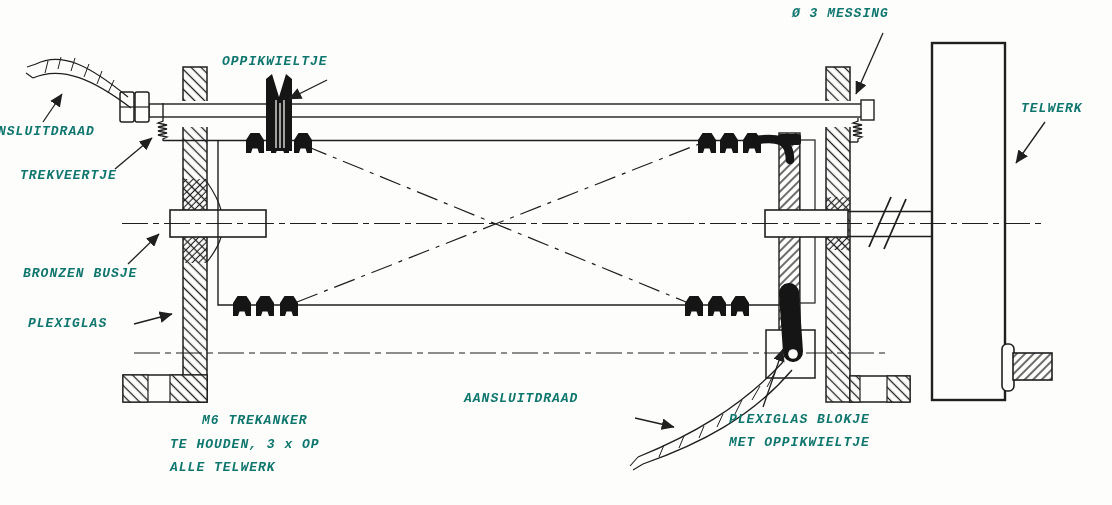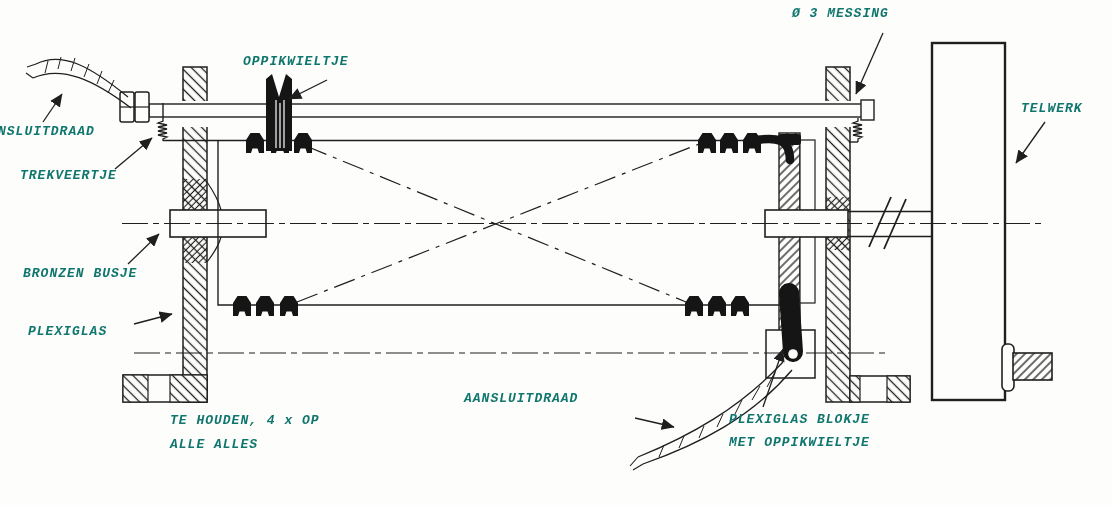--- a/index.html
+++ b/index.html
@@ -182,30 +182,31 @@
         <line x1="128" y1="264" x2="159" y2="234" marker-end="url(#ah)"></line>
         <line x1="134" y1="324" x2="172" y2="314" marker-end="url(#ah)"></line>
         <line x1="635" y1="418" x2="674" y2="427" marker-end="url(#ah)"></line>
         <line x1="763" y1="407" x2="783" y2="349" marker-end="url(#ah)"></line>
       </g>
     </g>
   </svg>
 
   <div class="lbl" style="left:792px;top:7px;">Ø 3 MESSING</div>
   <div class="lbl" style="left:1021px;top:102px;">TELWERK</div>
-  <div class="lbl" style="left:243px;top:55px;">OPPIKWIELTJE</div>
+  <div class="lbl" style="left:222px;top:55px;">OPPIKWIELTJE</div>
   <div class="lbl" style="left:-2px;top:125px;">NSLUITDRAAD</div>
   <div class="lbl" style="left:23px;top:267px;">BRONZEN BUSJE</div>
   <div class="lbl" style="left:20px;top:169px;">TREKVEERTJE</div>
-  <div class="lbl" style="left:28px;top:325px;">PLEXIGLAS</div>
+  <div class="lbl" style="left:28px;top:317px;">PLEXIGLAS</div>
   <div class="lbl" style="left:464px;top:392px;">AANSLUITDRAAD</div>
 
   <div class="lbl note" style="left:170px;top:409px;">
-    <div>TE HOUDEN, 4 x OP</div>
-    <div>ALLE ALLES</div>
+    <div class="indent">M6 TREKANKER</div>
+    <div>TE HOUDEN, 3 x OP</div>
+    <div>ALLE TELWERK</div>
   </div>
 
   <div class="lbl twolines" style="left:729px;top:408px;">
     <div>PLEXIGLAS BLOKJE</div>
     <div>MET OPPIKWIELTJE</div>
   </div>
 
 </div>
 
 </body></html>

